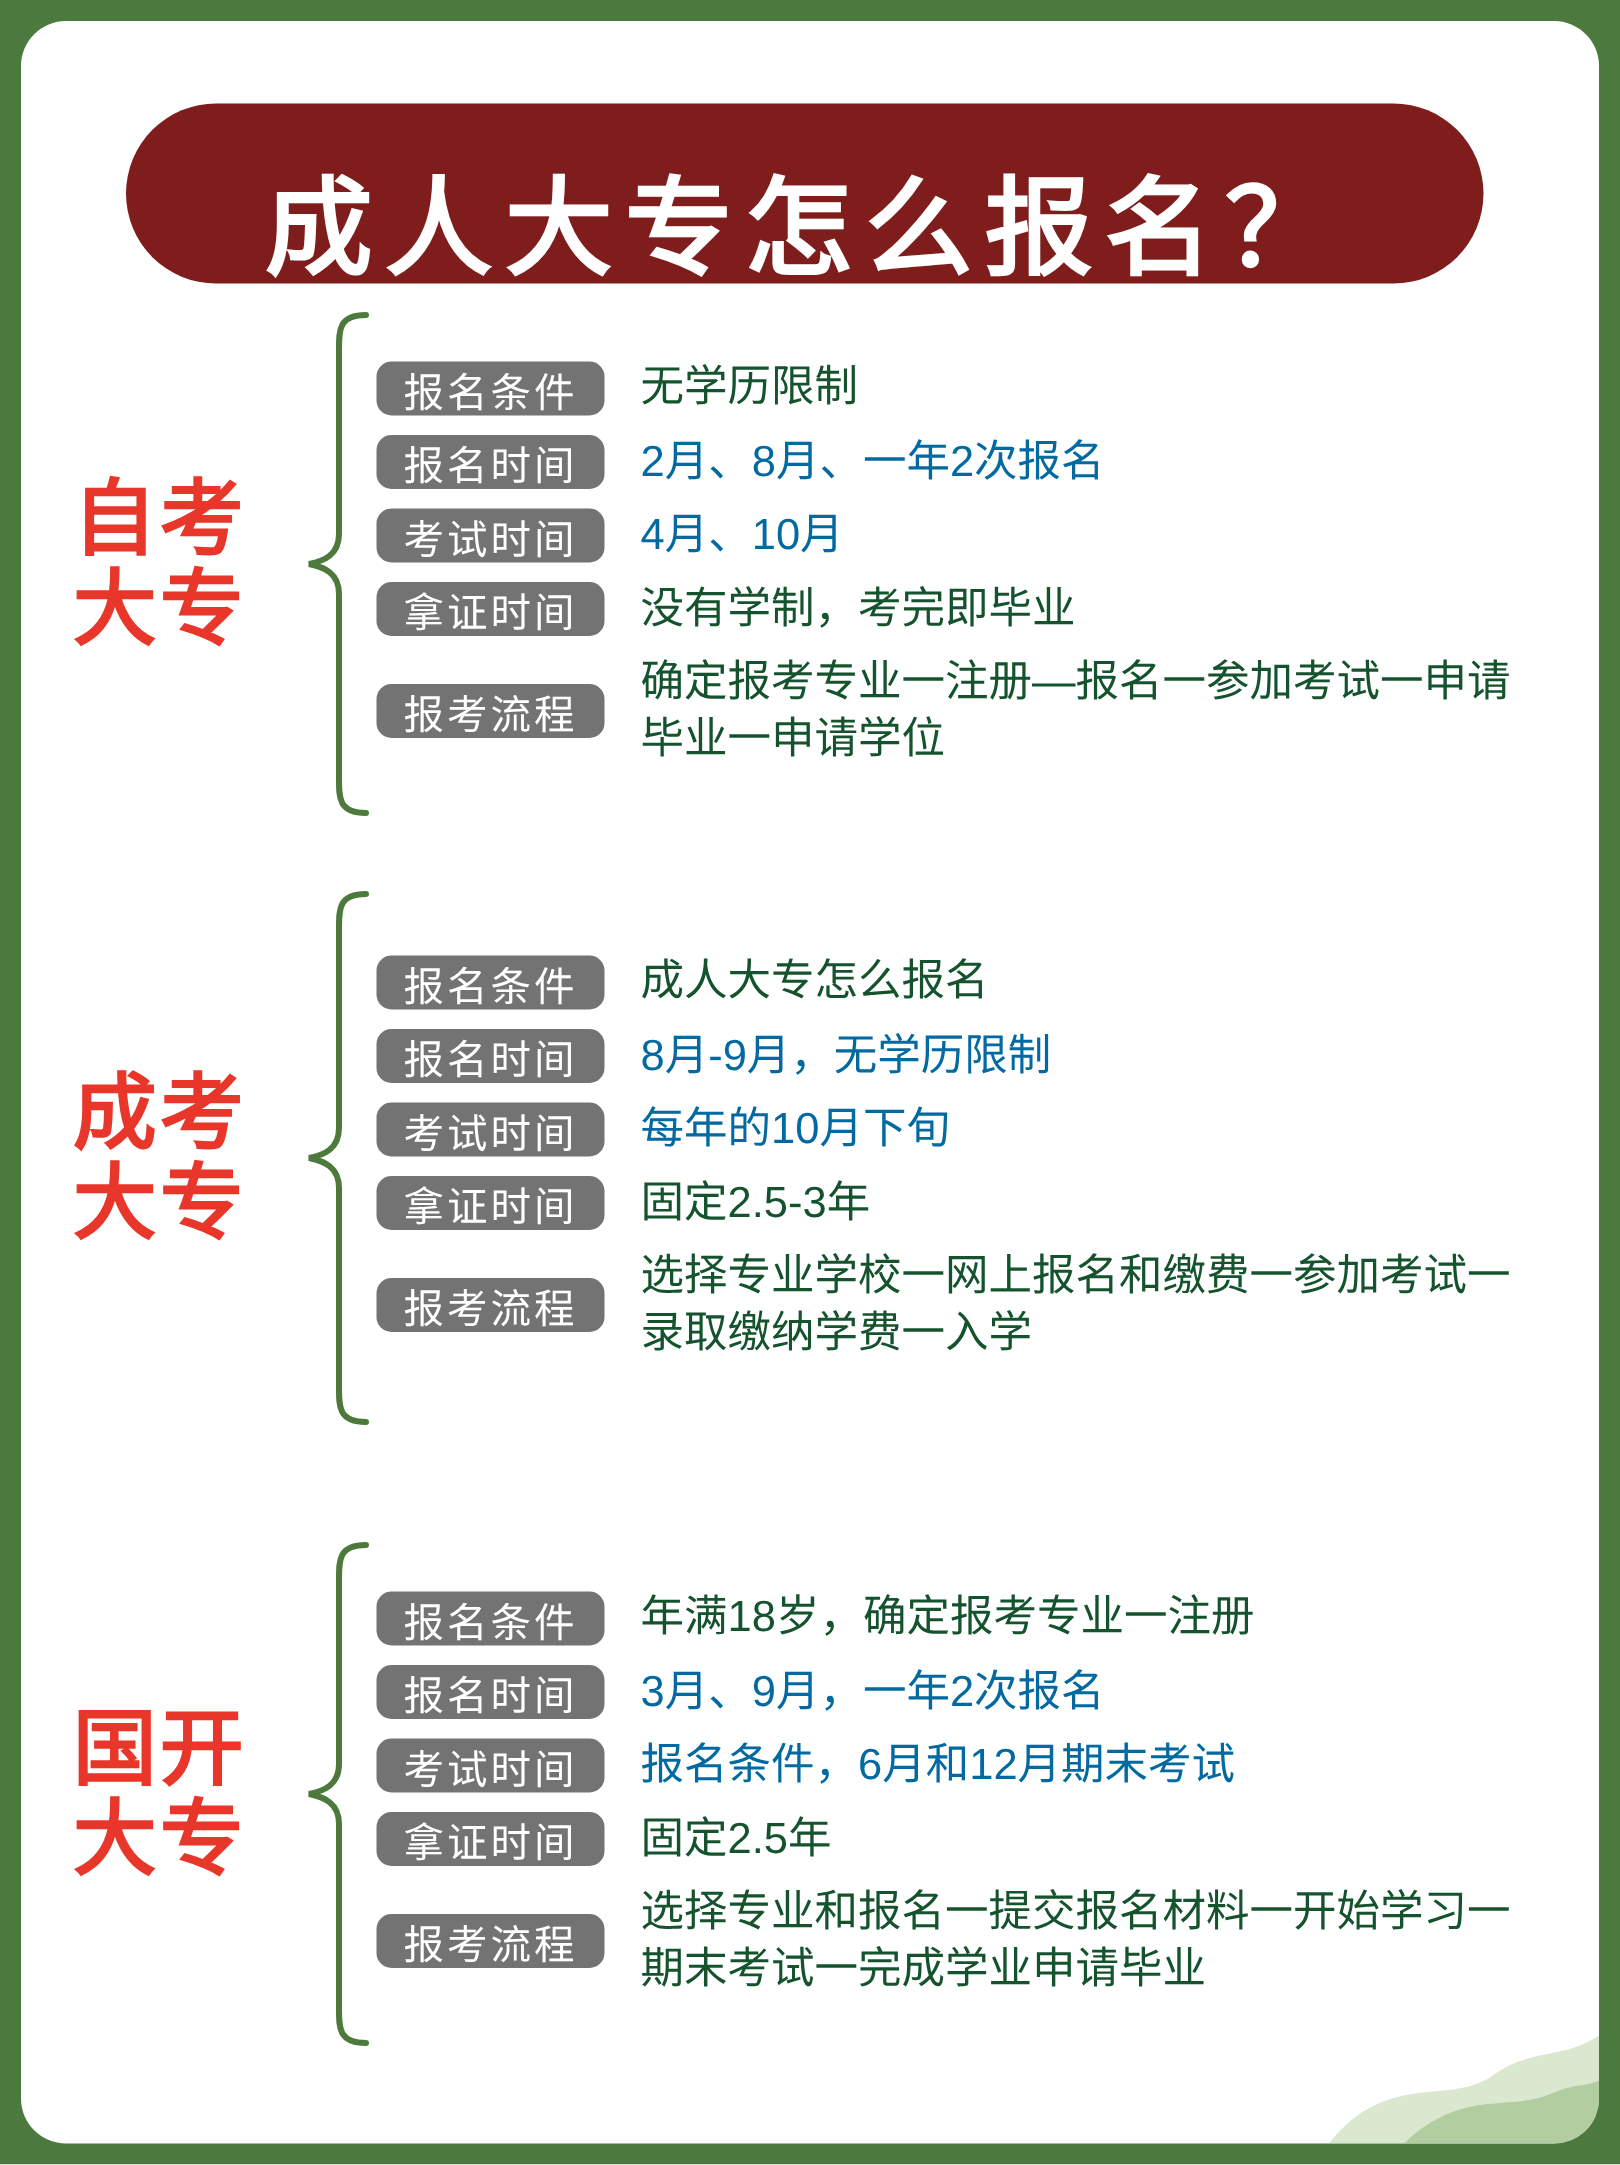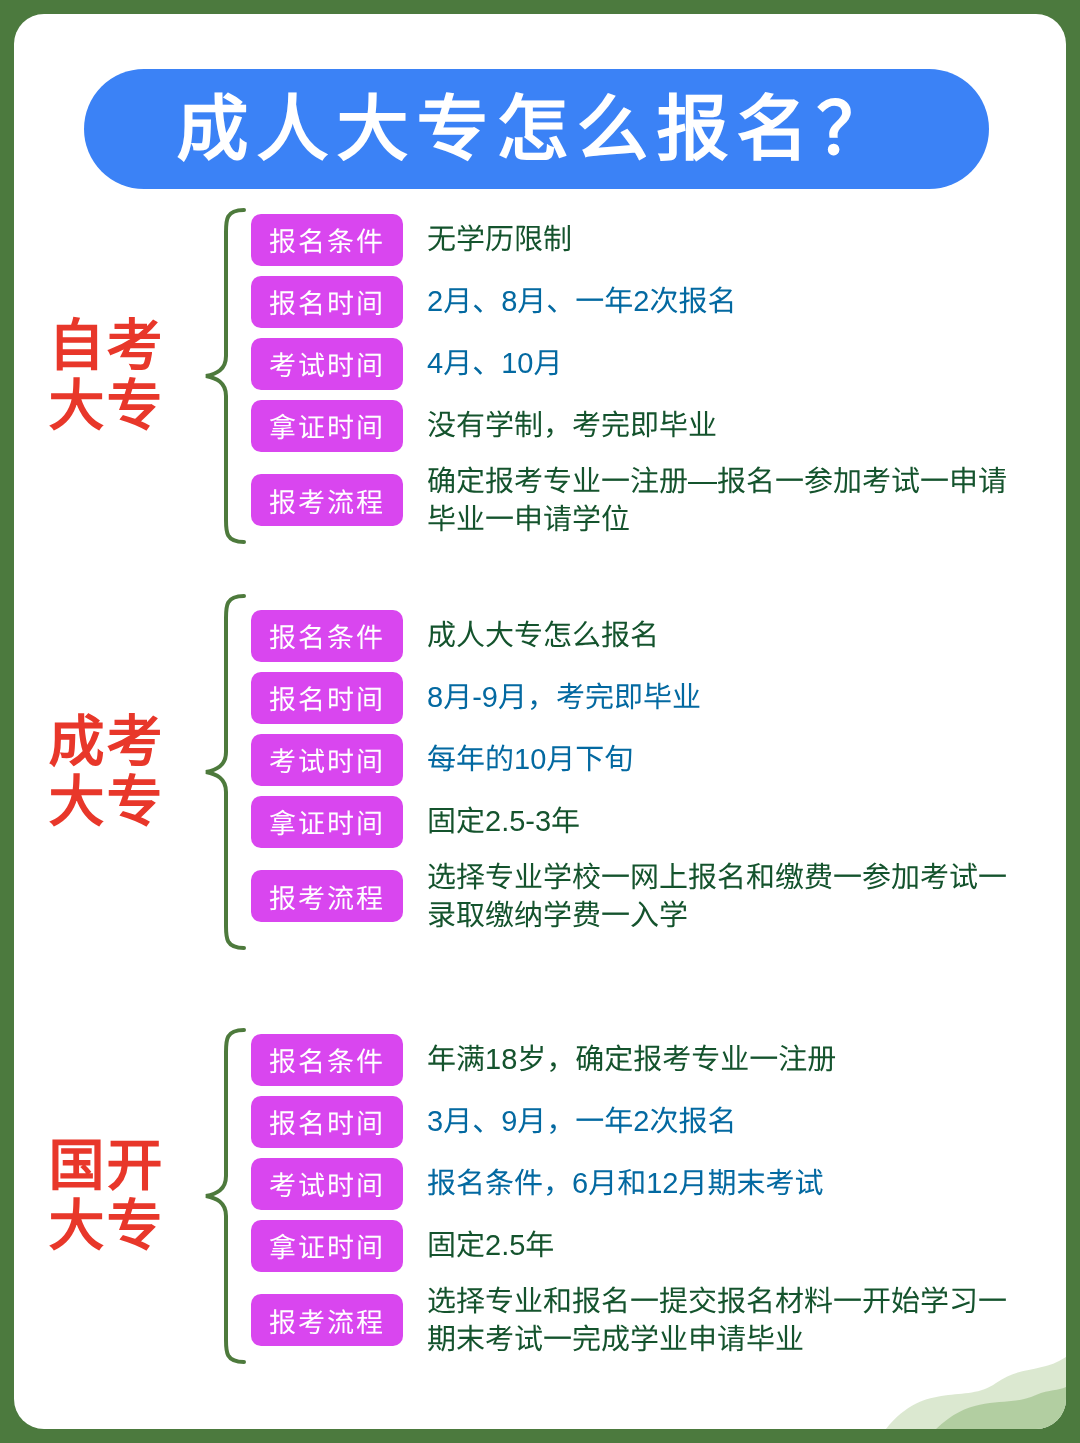--- a/index.html
+++ b/index.html
@@ -30,24 +30,24 @@
     border-radius: 30px;
     overflow: hidden;
   }
   
   .title-banner {
     position: absolute;
     left: 70px;
     top: 55px;
     width: 905px;
     height: 120px;
-    background: #3b82f6;
+    background: #7f1d1d;
     border-radius: 60px;
     display: flex;
-    align-items: center;
+    align-items: flex-end;
     justify-content: center;
   }
   .title-text {
     color: #ffffff;
     font-size: 72px;
     font-weight: bold;
     letter-spacing: 8px;
     line-height: 1;
     white-space: nowrap;
   }
@@ -91,22 +91,22 @@
   }
   .row {
     display: flex;
     flex-direction: row;
     align-items: center;
     margin: 5px 0;
   }
   .chip {
     width: 152px;
     min-width: 152px;
-    height: 52px;
-    background: #d946ef;
+    height: 36px;
+    background: #737373;
     border-radius: 10px;
     color: #ffffff;
     font-size: 27px;
     letter-spacing: 2px;
     display: flex;
     align-items: center;
     justify-content: center;
   }
   .value {
     margin-left: 24px;
@@ -189,21 +189,21 @@
           <path d="M42 4 C24 4 24 14 24 26 L24 160 C24 174 14 178 4 180 C14 182 24 186 24 200 L24 334 C24 346 24 356 42 356" stroke="#4d7a3c" stroke-width="4" fill="none" stroke-linecap="round"></path>
         </svg>
       </div>
       <div class="rows">
         <div class="row">
           <div class="chip">报名条件</div>
           <div class="value">成人大专怎么报名</div>
         </div>
         <div class="row">
           <div class="chip">报名时间</div>
-          <div class="value red">8月-9月，考完即毕业</div>
+          <div class="value red">8月-9月，无学历限制</div>
         </div>
         <div class="row">
           <div class="chip">考试时间</div>
           <div class="value red">每年的10月下旬</div>
         </div>
         <div class="row">
           <div class="chip">拿证时间</div>
           <div class="value">固定2.5-3年</div>
         </div>
         <div class="row">

